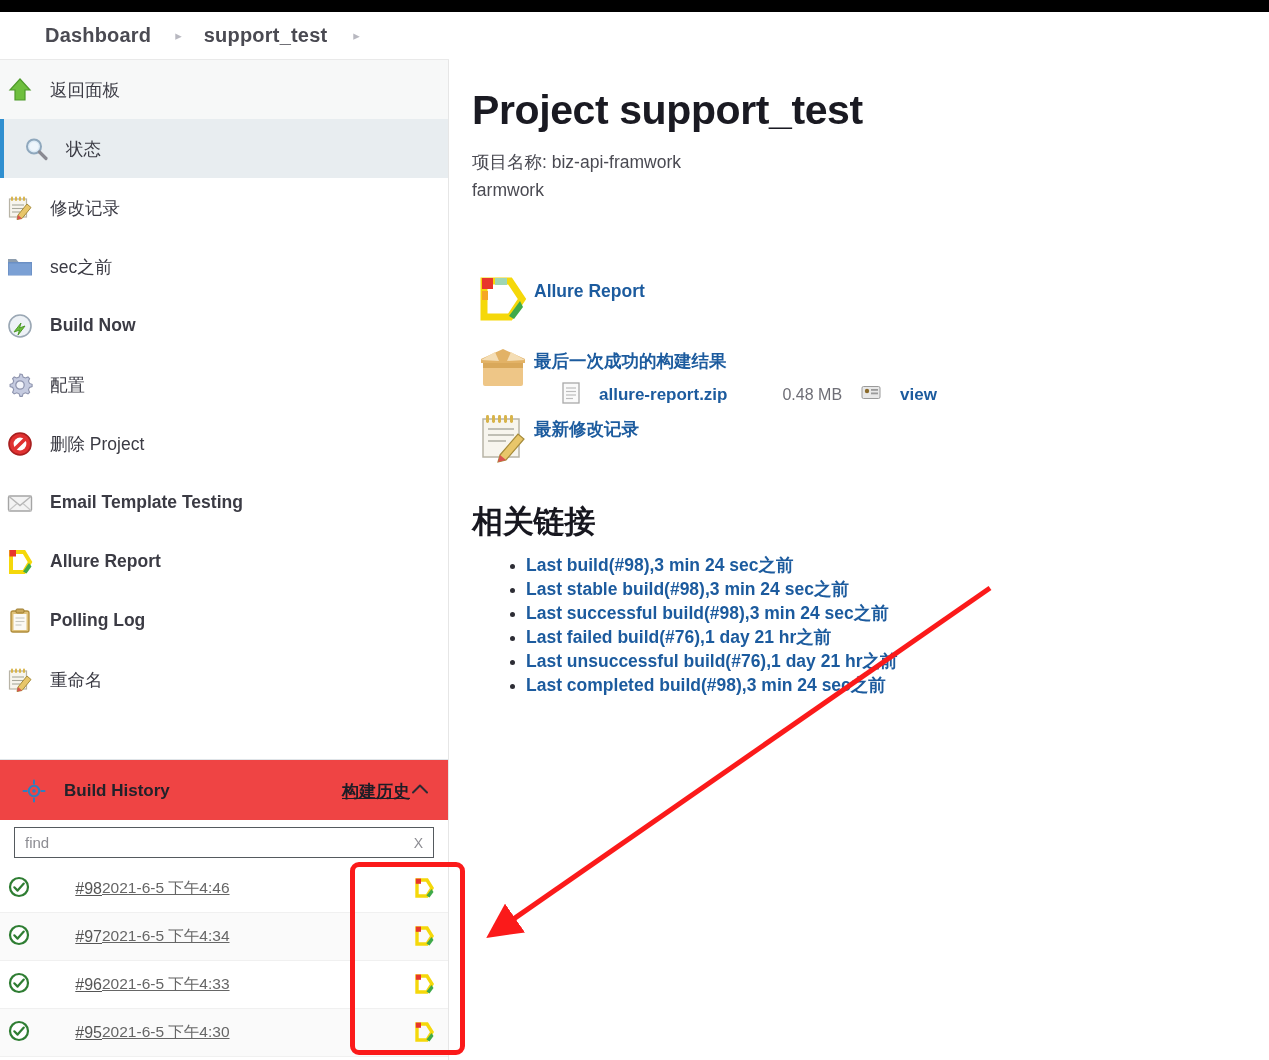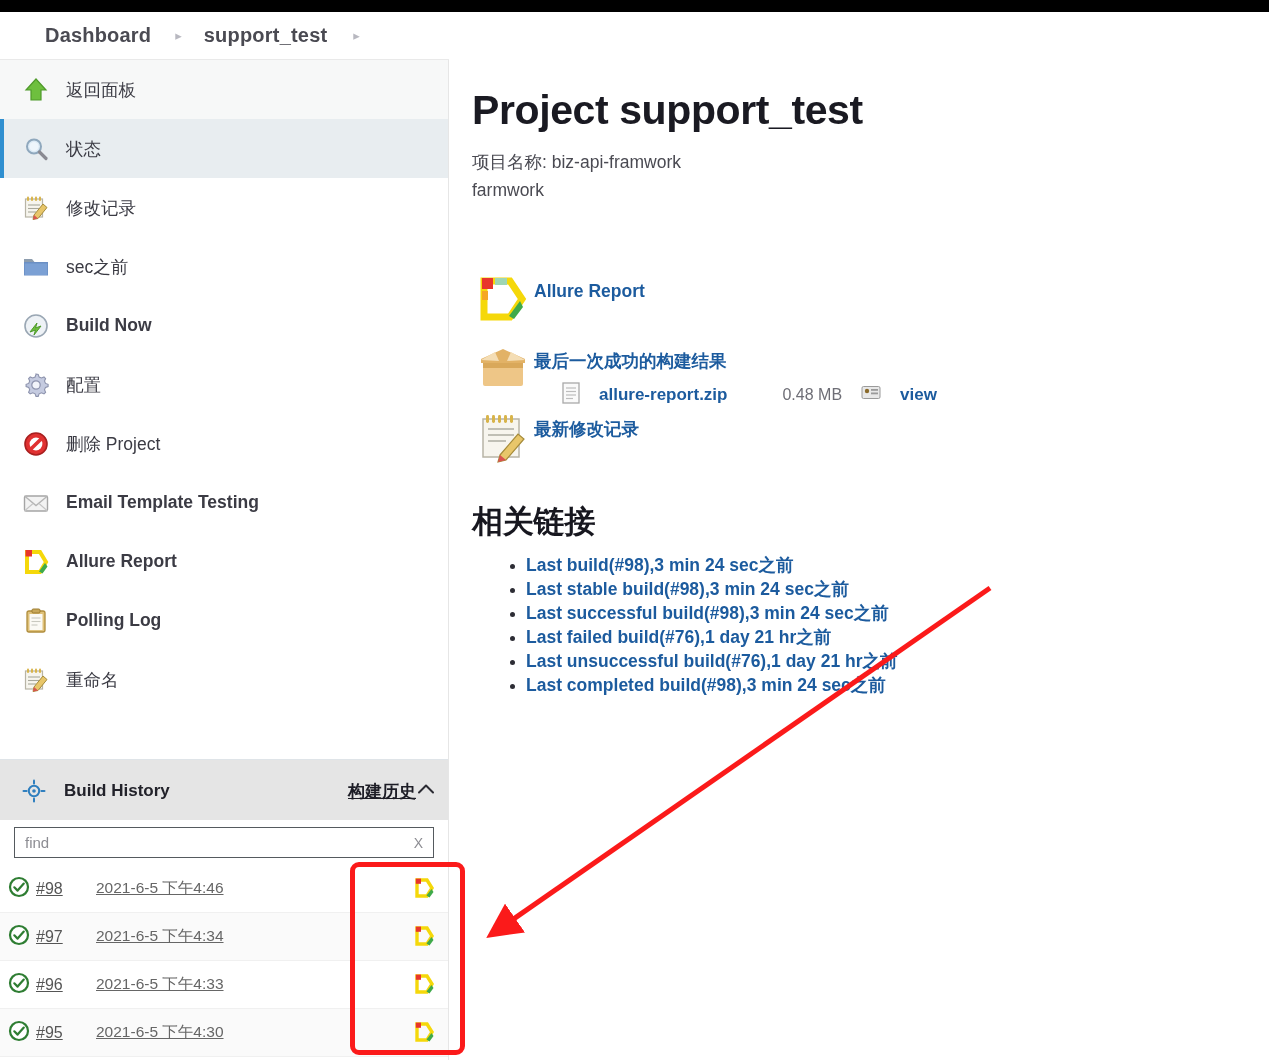--- a/index.html
+++ b/index.html
@@ -49,44 +49,44 @@
     background: #ffffff;
     border-right: 1px solid #e6e6e6;
   }
   .side-top-line {
     position: absolute; top: 0; left: 0; width: 449px; height: 1px;
     background: #e9e9e9;
   }
   .nav { position: absolute; top: 1px; left: 0; width: 448px; }
   .nav-item {
     height: 59px; display: flex; align-items: center;
-    padding-left: 22px; position: relative;
+    padding-left: 6px; position: relative;
     background: #ffffff;
   }
   .nav-item.tinted { background: #f7f8f8; }
   .nav-item.active {
     background: #e8edf0;
     border-left: 4px solid #2f8fd0;
     padding-left: 18px;
   }
   .nav-label {
     font-size: 17.5px; color: #3b3b44;
     margin-left: 16px; white-space: nowrap;
   }
   .nav-label.en { font-weight: 600; }
   .nav-ico { width: 28px; height: 28px; flex: 0 0 28px; position: relative; }
 
   
   .bh-header {
     position: absolute; top: 700px; left: 0;
     width: 448px; height: 63px;
-    background: #e5e5e5;
+    background: #ef4444;
     border-top: 1px solid #dfe4e8;
     display: flex; align-items: center;
-    padding: 0 12px 0 20px;
+    padding: 0 18px 0 20px;
   }
   .bh-title {
     font-size: 17px; font-weight: bold; color: #22222a;
     margin-left: 16px; white-space: nowrap;
   }
   .bh-right { margin-left: auto; display: flex; align-items: center; }
   .bh-cn {
     font-size: 17px; font-weight: bold; color: #1d1d26;
     text-decoration: underline; white-space: nowrap;
   }
@@ -113,21 +113,21 @@
   .build-list { position: absolute; top: 806px; left: 0; width: 448px; }
   .build-row {
     height: 48px; display: flex; align-items: center;
     padding-left: 8px; position: relative;
     border-bottom: 1px solid #f0f0f0;
     background: #ffffff;
   }
   .build-row.alt { background: #fafafa; }
   .b-num {
     font-size: 16px; color: #555; text-decoration: underline;
-    margin-left: 6px; width: 60px;
+    margin-left: 12px; width: 60px; text-align: right;
   }
   .b-time {
     font-size: 15.5px; color: #666; text-decoration: underline;
     white-space: nowrap;
   }
   .b-allure { position: absolute; left: 413px; top: 12px; }
 
   
   .scroll-widget {
     position: absolute; top: 812px; left: 450px;

